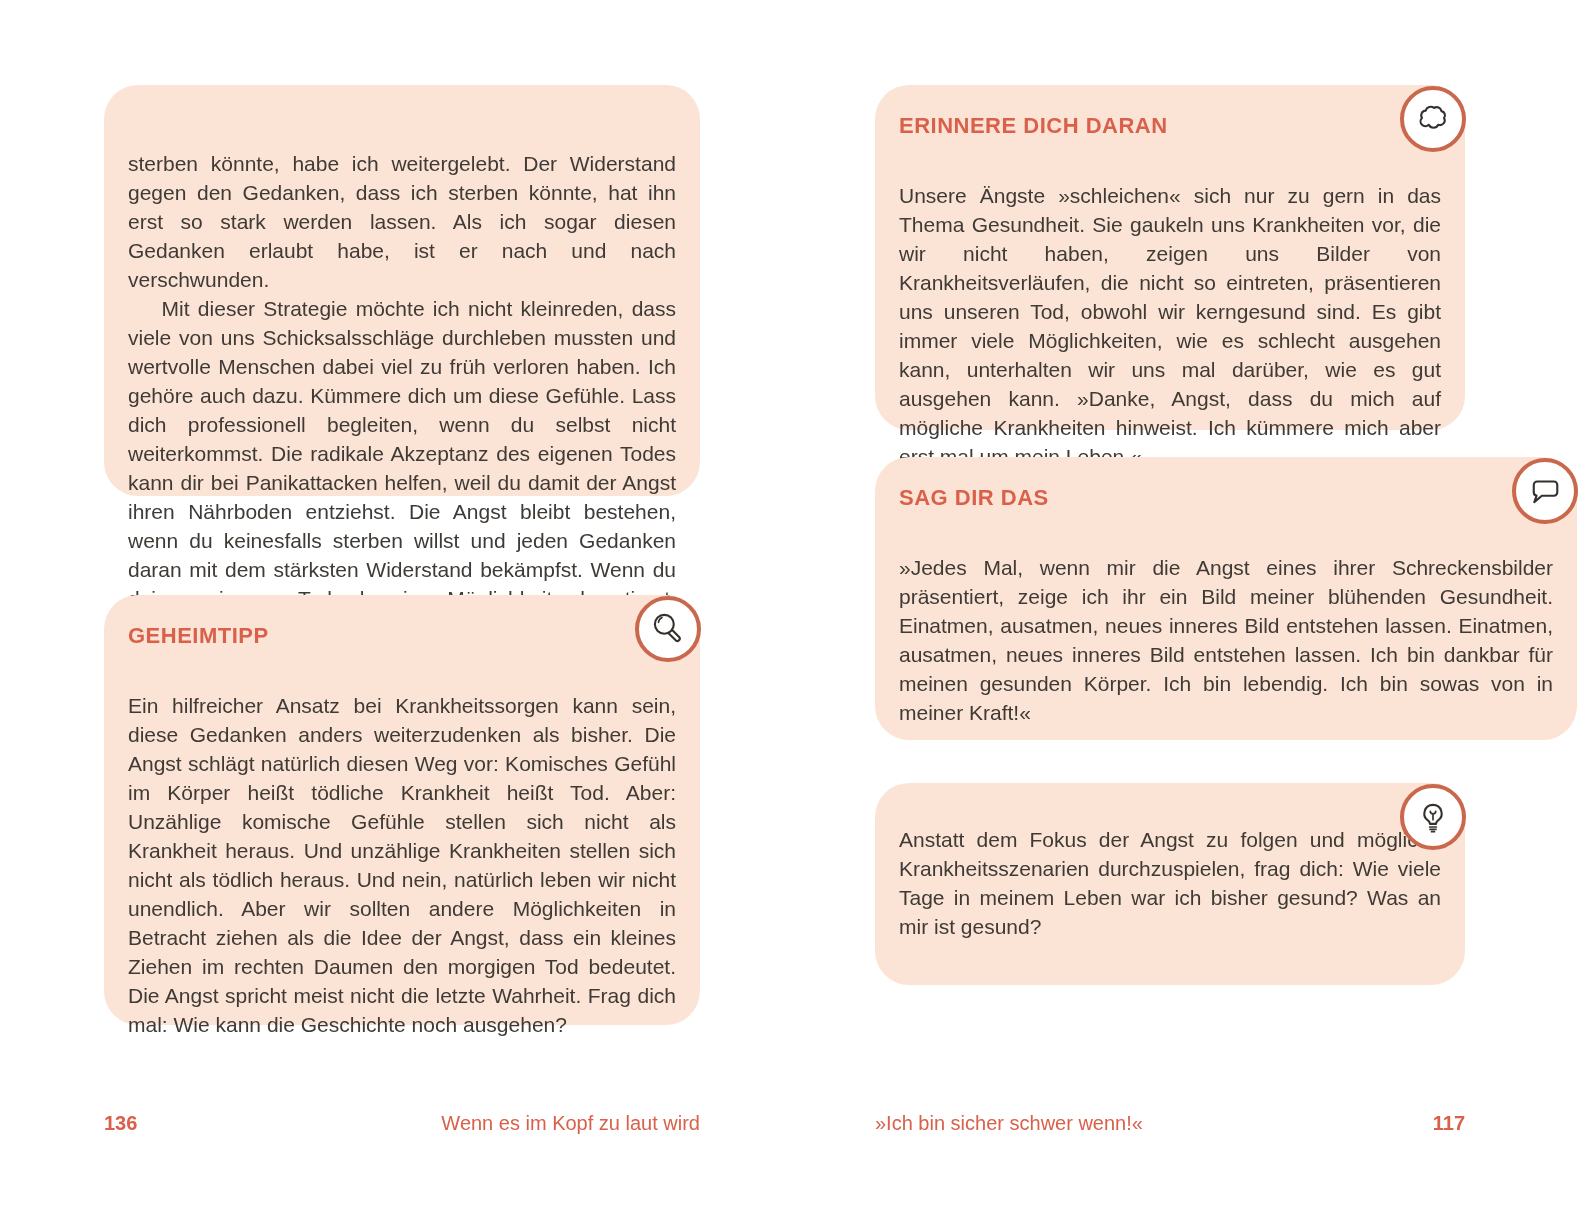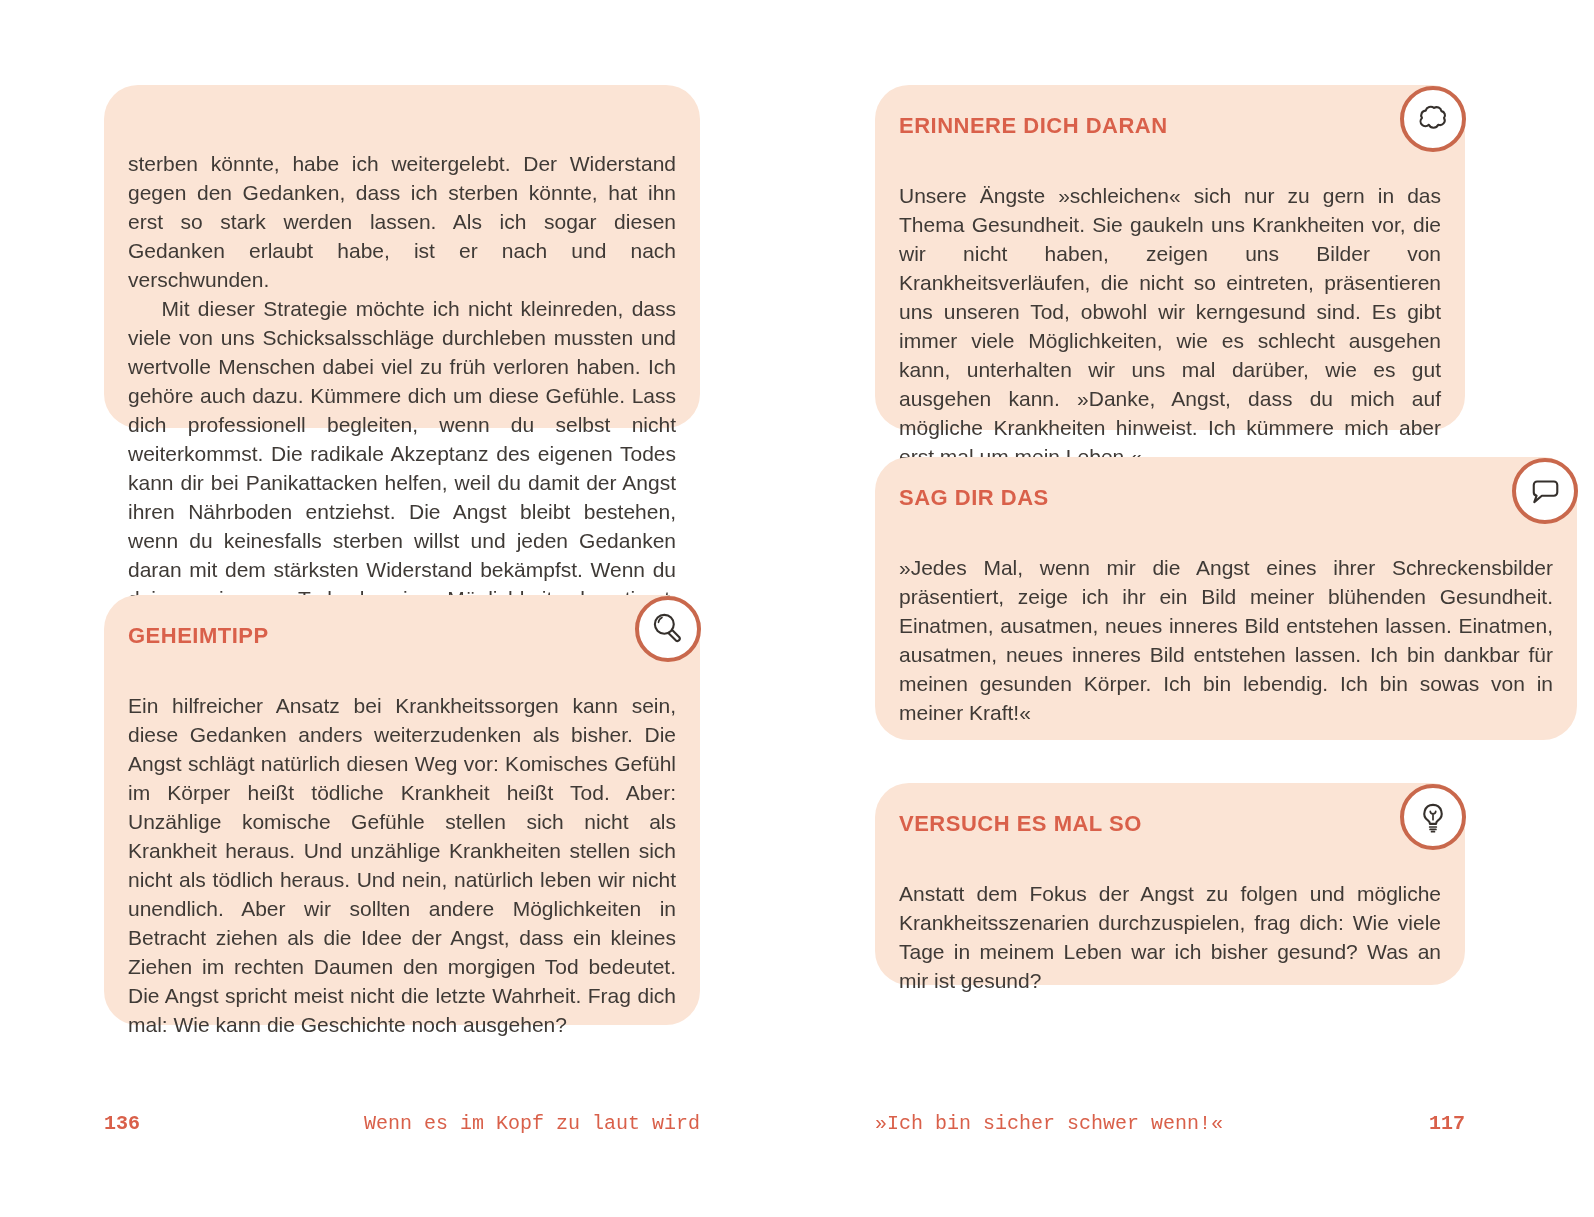--- a/index.html
+++ b/index.html
@@ -34,27 +34,27 @@
   .badge{
     position:absolute;top:1px;right:-1px;width:66px;height:66px;
     background:#ffffff;border:4px solid var(--ring);border-radius:50%;
     display:flex;align-items:center;justify-content:center;
   }
   .badge svg{width:42px;height:42px;}
   .badge path,.badge circle{fill:none;stroke:#35302c;stroke-width:2;
     stroke-linecap:round;stroke-linejoin:round;}
   .footer{
     position:absolute;top:1112px;display:flex;justify-content:space-between;
-    align-items:baseline;color:var(--accent);font-size:20px;font-family:Liberation Mono, monospace;
+    align-items:baseline;color:var(--accent);font-size:20px;
   }
   .footer-left{left:104px;width:596px;}
   .footer-right{left:875px;width:590px;}
   .page-num{font-weight:bold;}
   
-  #intro-box{left:104px;top:85px;width:596px;height:343px;}
+  #intro-box{left:104px;top:85px;width:596px;height:411px;}
   #tip-box{left:104px;top:595px;width:596px;height:430px;}
   #remember-box{left:875px;top:85px;width:590px;height:345px;}
   #say-box{left:875px;top:457px;width:702px;height:283px;}
   #try-box{left:875px;top:783px;width:590px;height:202px;}
 </style>
 </head>
 <body>
 
 <div class="spread">
 
@@ -101,21 +101,20 @@
   </div>
 
   <div class="box" id="try-box">
     <div class="badge">
       <svg viewBox="0 0 40 40">
         <path d="M20 8.5 a8.2 8.2 0 0 1 4.6 15 c-1.1 0.8 -1.6 1.6 -1.7 3 h-5.8 c-0.1 -1.4 -0.6 -2.2 -1.7 -3 A8.2 8.2 0 0 1 20 8.5 Z"></path>
         <path d="M20 22.5 v-5.5 M20 17 c-1.6 0 -2.6 -1 -2.6 -2.4 M20 17 c1.6 0 2.6 -1 2.6 -2.4" style="stroke-width:1.6"></path>
         <path d="M16.8 29.5 h6.4 M17.2 31.8 h5.6 M18.6 34 h2.8" style="stroke-width:1.6"></path>
       </svg>
     </div>
-    <h2 class="block-title">VERSUCH ES MAL SO</h2>
     <p class="body-text">Anstatt dem Fokus der Angst zu folgen und mögliche Krankheitsszenarien durchzuspielen, frag dich: Wie viele Tage in meinem Leben war ich bisher gesund? Was an mir ist gesund?</p>
   </div>
 
   <div class="footer footer-right">
     <span>»Ich bin sicher schwer wenn!«</span>
     <span class="page-num">117</span>
   </div>
 
 </div>
 

